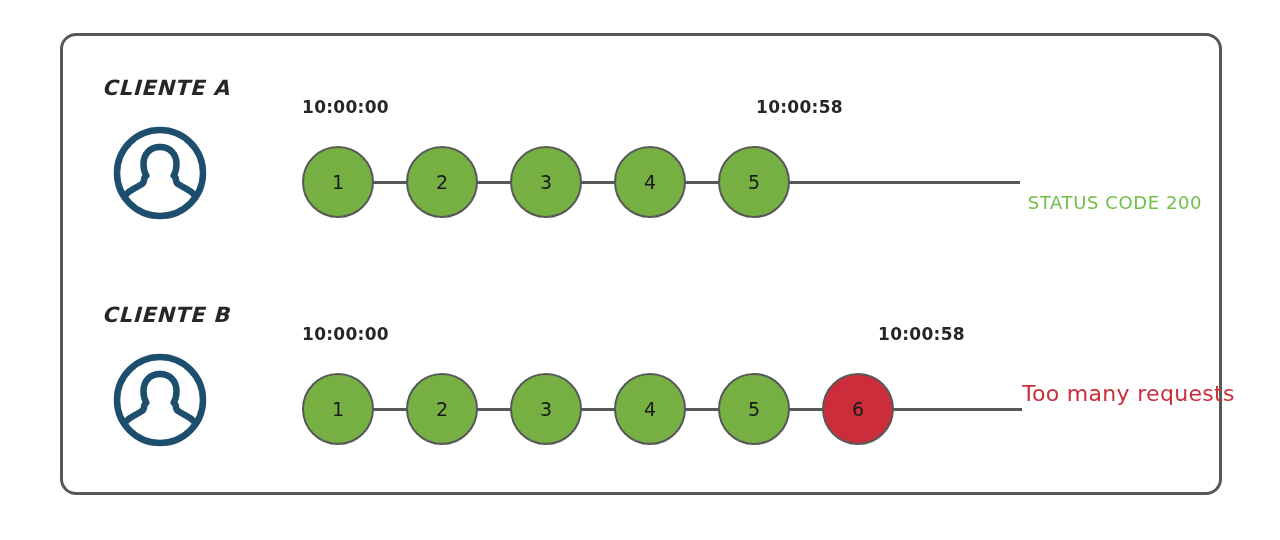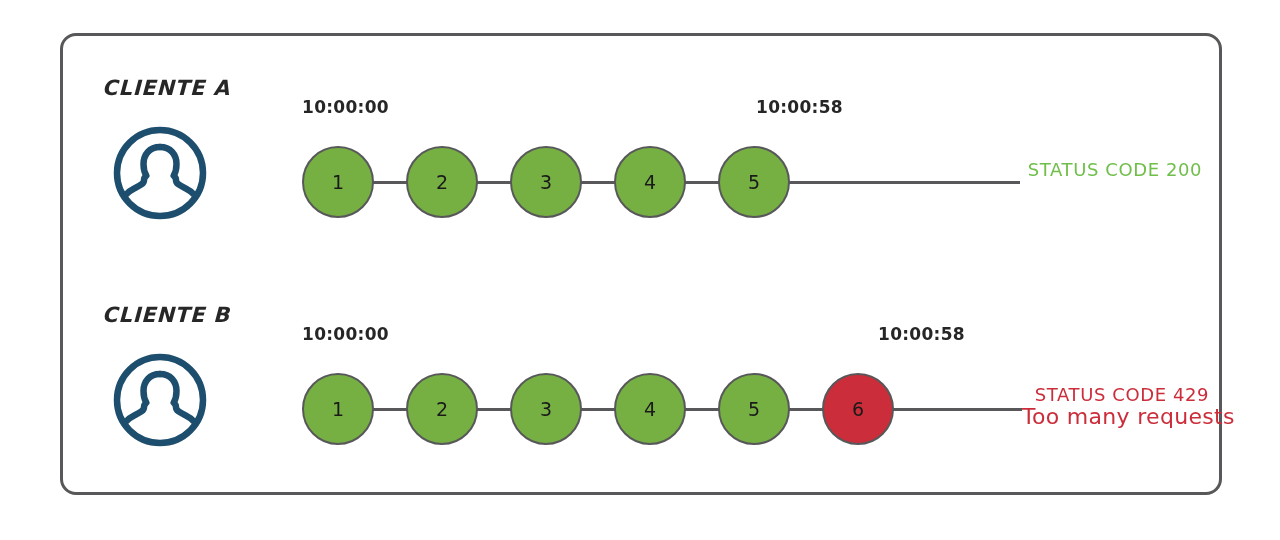--- a/index.html
+++ b/index.html
@@ -119,20 +119,21 @@
   .status {
     position: absolute;
     text-align: center;
     white-space: nowrap;
     font-family: "DejaVu Sans", sans-serif;
   }
   .status-main {
     font-size: 18px;
     letter-spacing: 0.6px;
     line-height: 23px;
+    margin-top: 33px;
   }
   .status-sub {
     font-size: 22px;
     letter-spacing: 0.3px;
     line-height: 22px;
   }
   .status.ok   { color: #6fbf4a; }
   .status.fail { color: #cb2d3a; }
 </style>
 </head>
@@ -223,18 +224,17 @@
 
       <div class="node ok" style="left:0px">1</div>
       <div class="node ok" style="left:104px">2</div>
       <div class="node ok" style="left:208px">3</div>
       <div class="node ok" style="left:312px">4</div>
       <div class="node ok" style="left:416px">5</div>
       <div class="node fail" style="left:520px">6</div>
     </div>
 
     <div class="status fail" style="left:1022px;top:123px;width:200px">
-      <div class="status-main">STATUS CODE 429</div>
       <div class="status-sub">Too many requests</div>
     </div>
   </div>
 
 </div>
 
 </body></html>

